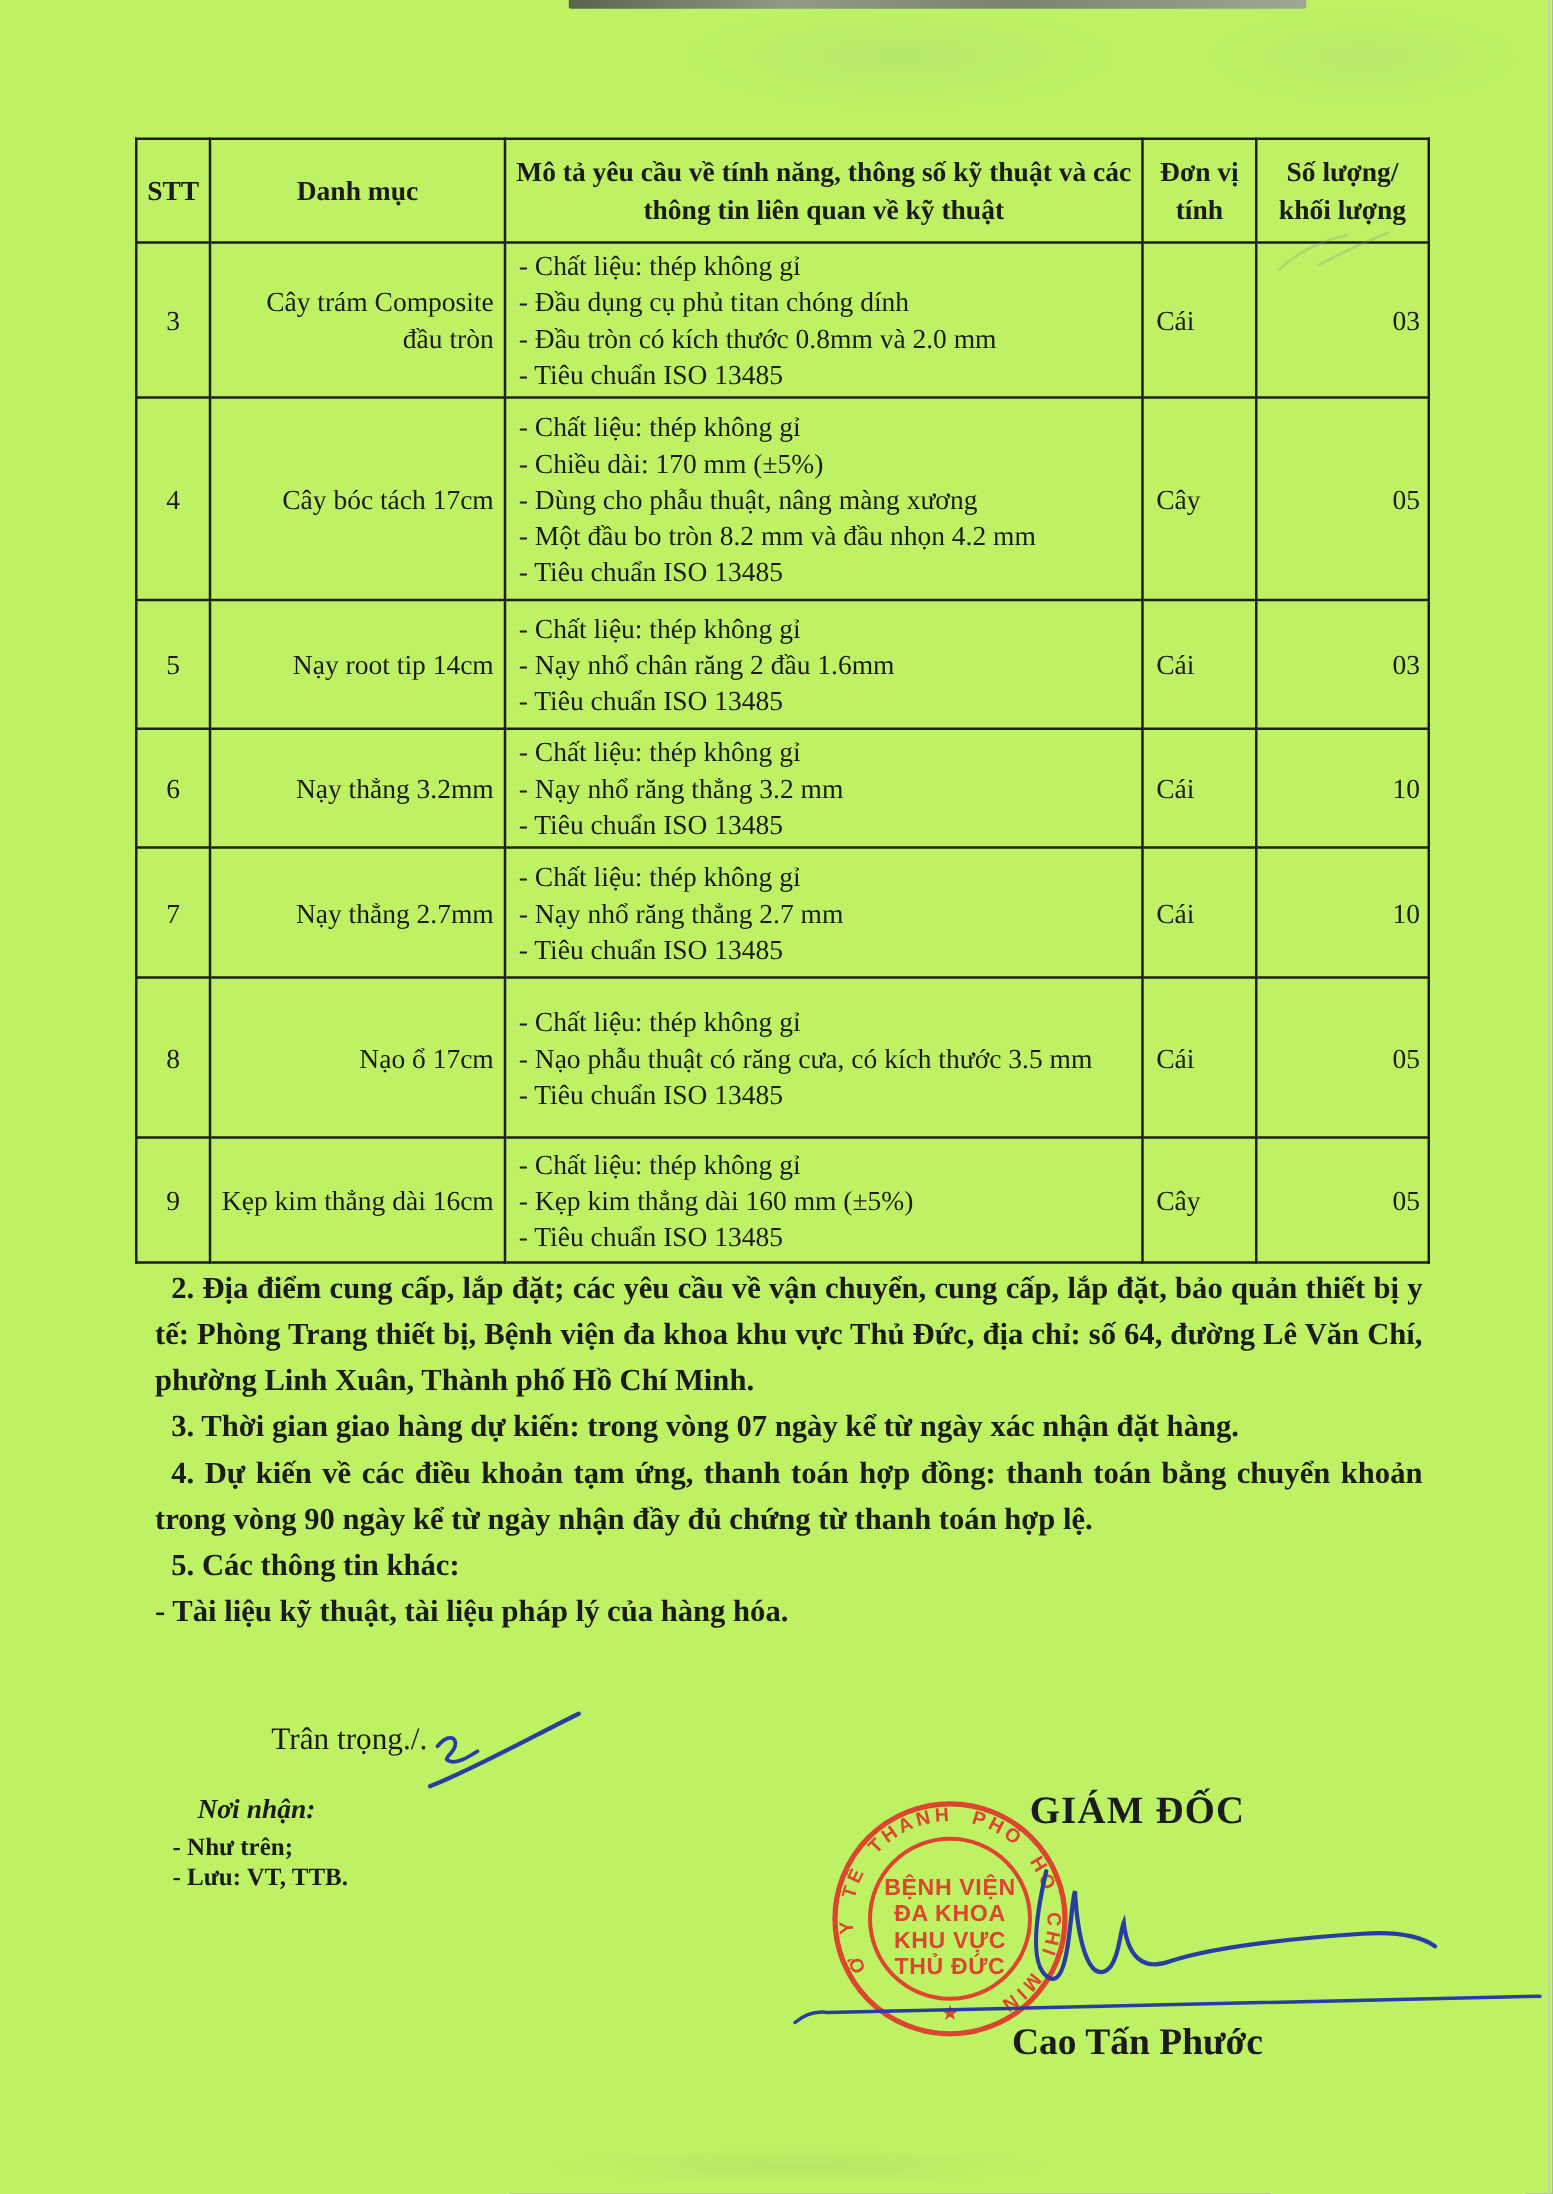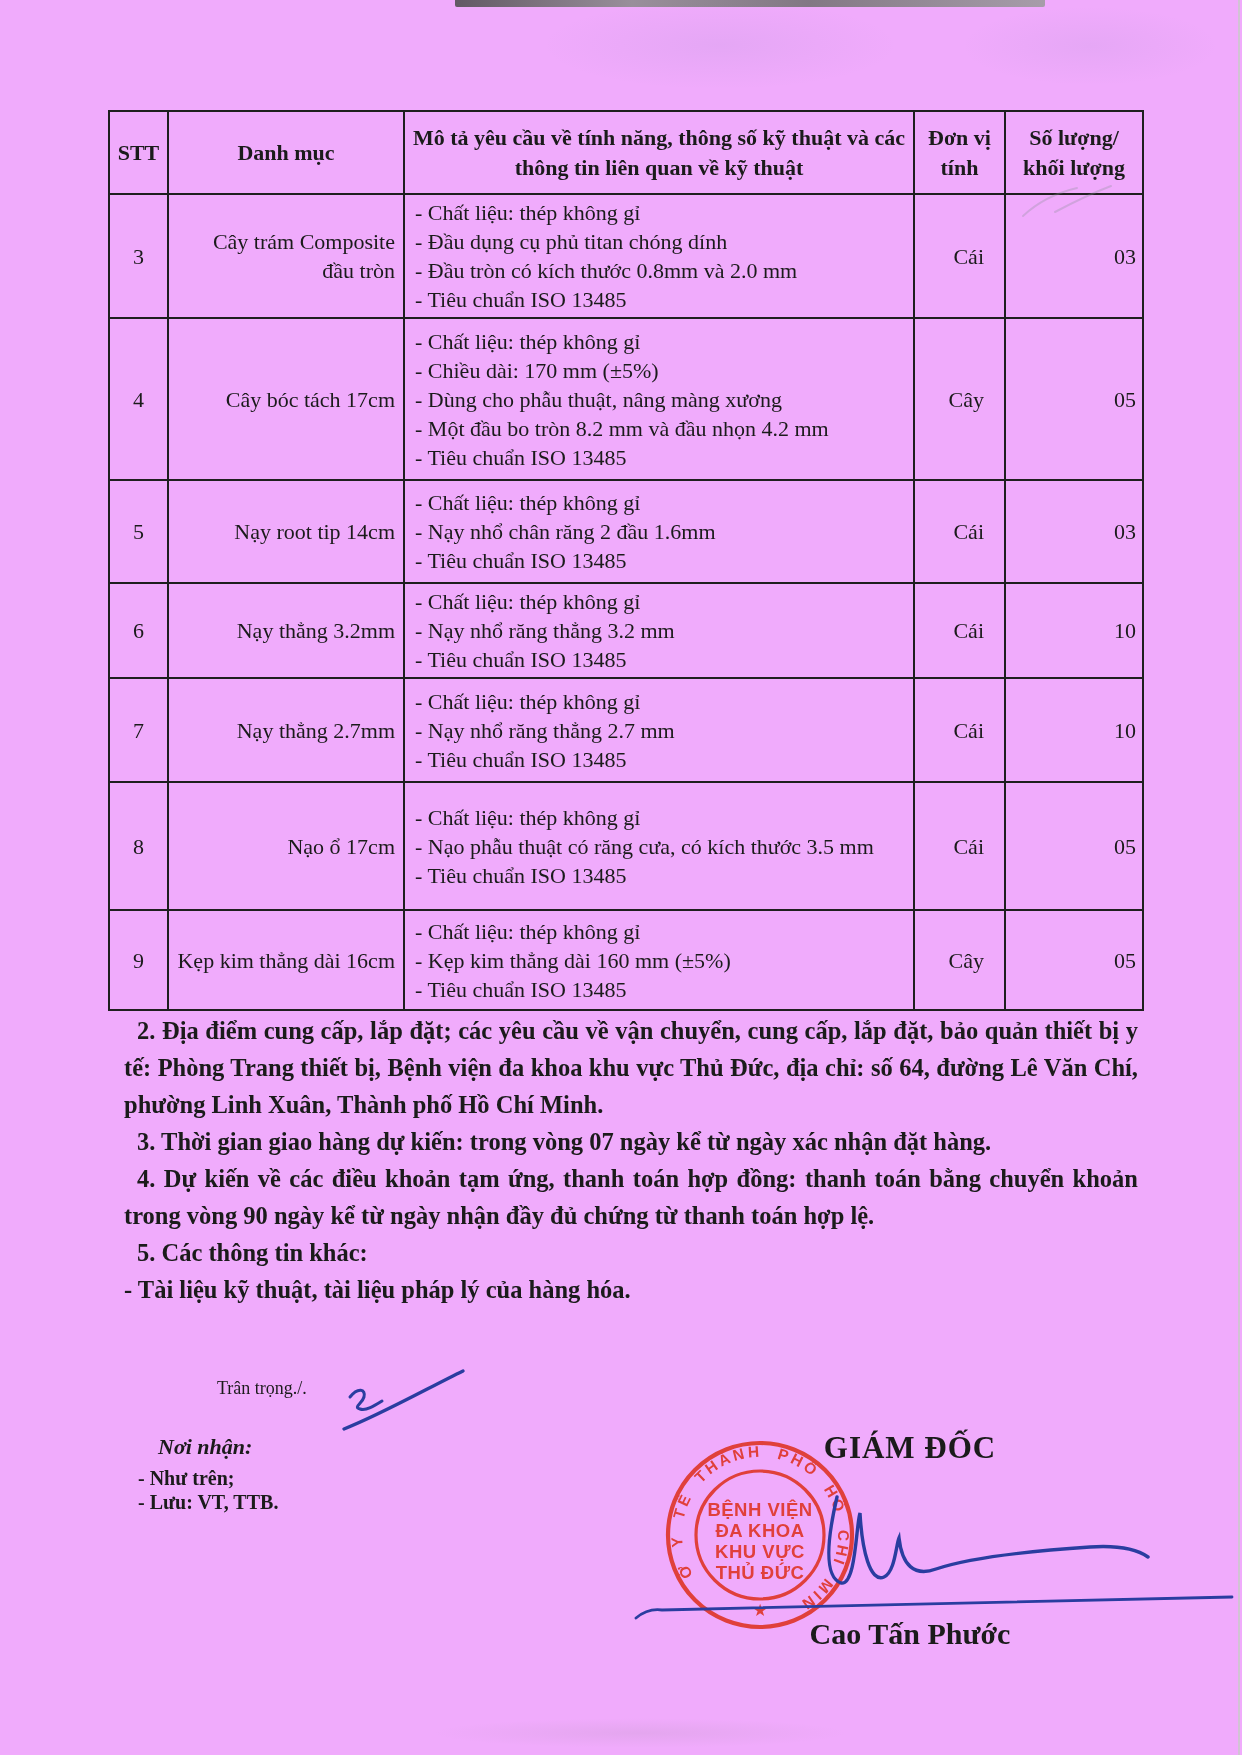--- a/index.html
+++ b/index.html
@@ -1,20 +1,20 @@
 <!DOCTYPE html>
 <html><head>
 <meta charset="utf-8">
 <style>
   html,body{margin:0;padding:0;background:#9a9a9a;}
   .page{
     position:relative;
     width:1242px;height:1755px;
     margin:0 auto;
-    background:#f0abfc;
+    background:#bef264;
     font-family:"Liberation Serif","DejaVu Serif",serif;
     color:#1b1b1b;
     overflow:hidden;
   }
   
   .artifact-topbar{
     position:absolute;left:455px;top:0;width:590px;height:7px;
     background:linear-gradient(90deg,#4a4a4a,#8a8a8a 30%,#6f6f6f 60%,#9a9a9a);
     opacity:.85;border-radius:0 0 2px 2px;
   }
@@ -49,35 +49,35 @@
   table.equip tbody tr:nth-child(1){height:117px;}
   table.equip tbody tr:nth-child(2){height:162px;}
   table.equip tbody tr:nth-child(3){height:103px;}
   table.equip tbody tr:nth-child(4){height:88px;}
   table.equip tbody tr:nth-child(5){height:104px;}
   table.equip tbody tr:nth-child(6){height:128px;}
   table.equip tbody tr:nth-child(7){height:100px;}
   td.c-stt{text-align:center;padding:2px;}
   td.c-name{text-align:right;padding:3px 8px;}
   td.c-specs{text-align:left;padding:3px 10px;}
-  td.c-unit{text-align:right;padding:20px;}
+  td.c-unit{text-align:left;padding:10px;}
   td.c-qty{text-align:right;padding:2px 6px 2px 2px;}
   .spec-line{margin:0;}
 
   
   .notes{
     position:absolute;left:124px;top:1012px;width:1014px;
     font-size:24.5px;line-height:37px;text-align:justify;font-weight:bold;
   }
   .notes p{margin:0;}
   .notes p.num{text-indent:13px;}
 
   .closing{
     position:absolute;left:217px;top:1378px;
-    font-size:18px;
+    font-size:25px;
   }
 
   .recipients{position:absolute;left:138px;top:1434px;}
   .recipients .head{font-size:22px;font-weight:bold;font-style:italic;margin-left:20px;margin-bottom:6px;}
   .recipients .line{font-size:20px;line-height:24px;font-weight:bold;}
 
   .sig-title{
     position:absolute;left:790px;top:1430px;width:240px;
     text-align:center;font-size:31px;font-weight:bold;letter-spacing:1px;
   }

